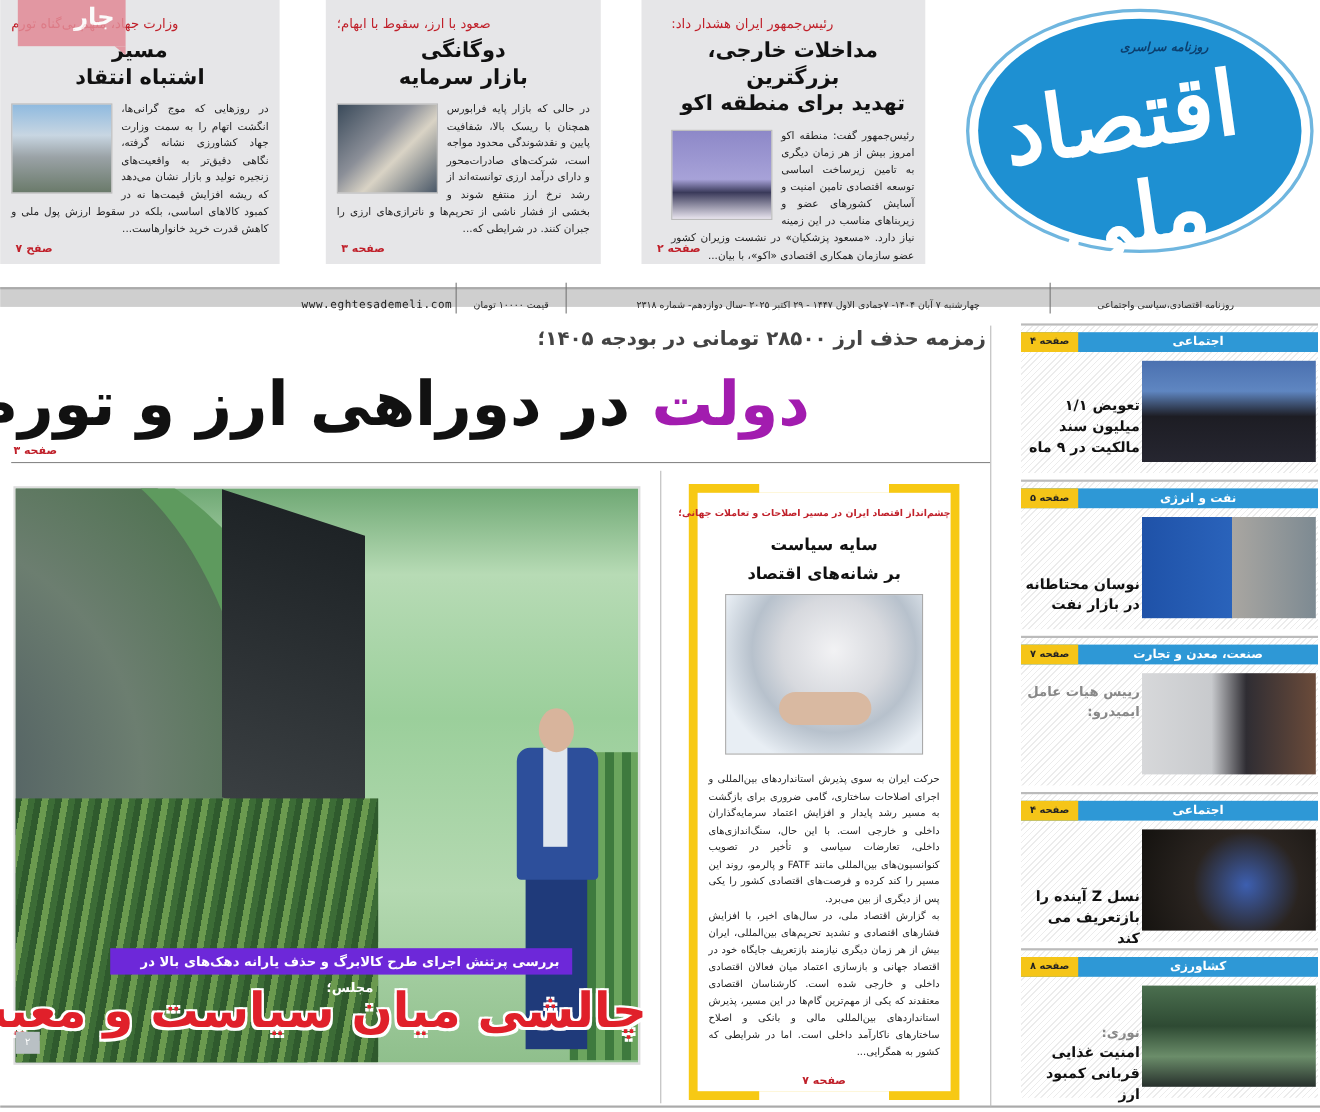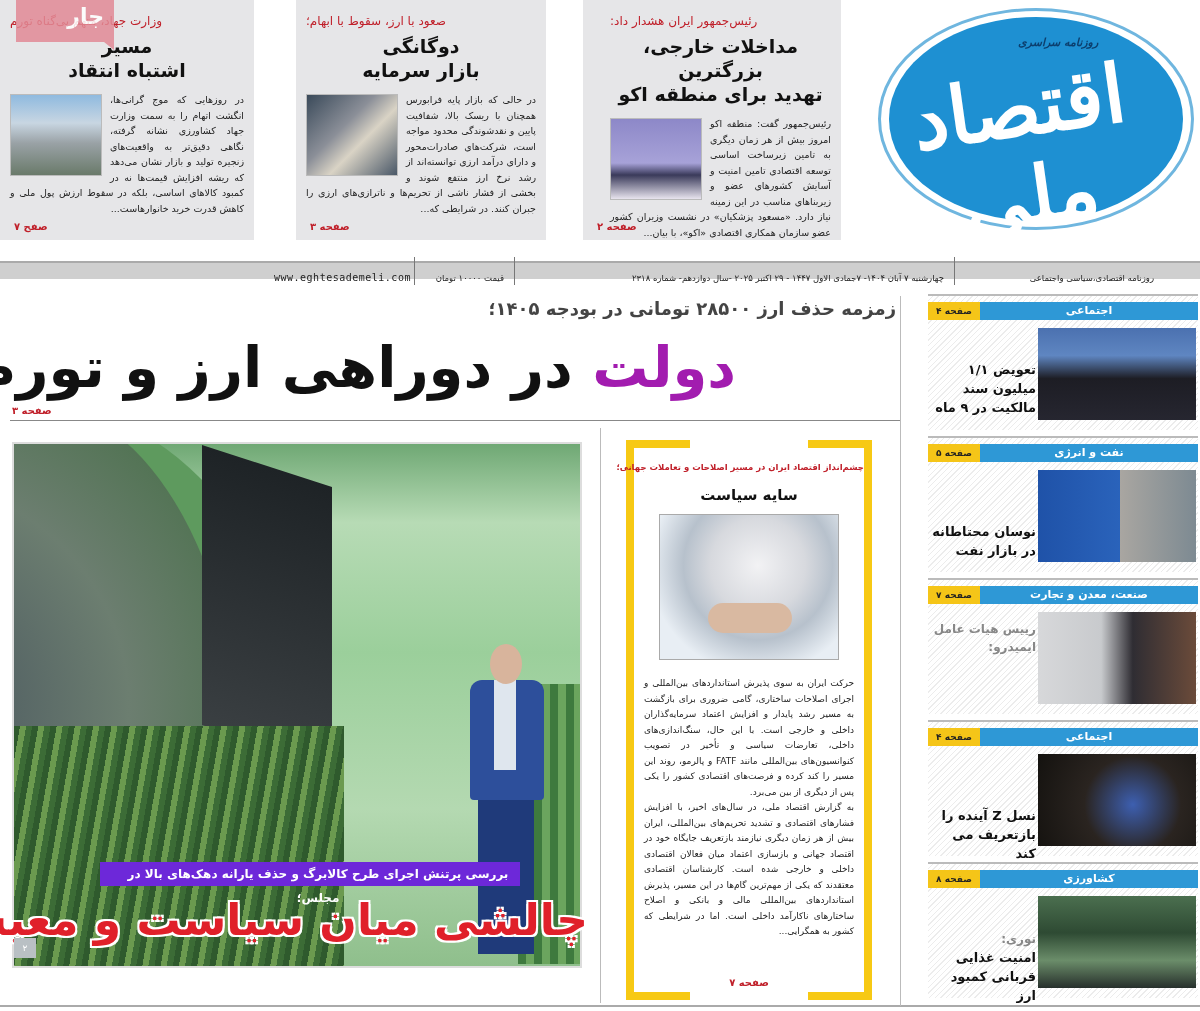--- a/index.html
+++ b/index.html
@@ -23,21 +23,21 @@
 
   
   .logo { position: absolute; top: 2px; left: 868px; width: 332px; height: 232px; }
   .logo-oval { position: absolute; left: 10px; top: 6px; width: 316px; height: 222px; border-radius: 50%; border: 3px solid #6fb6df; background: #fff; }
   .logo-inner { position: absolute; left: 8px; top: 6px; right: 8px; bottom: 6px; border-radius: 50%; background: #1e90d2; }
   .logo-sub { position: absolute; top: 34px; left: 150px; color: #0c3f6e; font-size: 11px; font-weight: bold; font-style: italic; }
   .logo-main { position: absolute; top: 60px; left: 12px; width: 290px; text-align: center; color: #fff; font-family: "DejaVu Serif", serif; font-size: 80px; font-weight: bold; line-height: 90px; transform: rotate(-8deg); }
 
   
   .infobar { position: absolute; top: 261px; left: 0; width: 1200px; height: 18px; background: #cfcfcf; border-top: 2px solid #aaa; display: flex; align-items: center; font-size: 8.5px; color: #222; }
-  .infobar .cell { padding: 14px 10px; border-left: 1px solid #777; height: 14px; line-height: 14px; white-space: nowrap; }
+  .infobar .cell { padding: 14px 10px; border-left: 1px solid #777; height: 14px; line-height: 14px; white-space: nowrap; text-align: center; }
   .infobar .cell:last-child { border-left: none; }
   .infobar .url { font-family: "DejaVu Sans Mono", monospace; font-size: 10px; letter-spacing: 0.5px; direction: ltr; }
 
   
   .main-kicker { position: absolute; top: 298px; right: 304px; font-size: 18px; color: #444; font-weight: bold; }
   .main-head { position: absolute; top: 330px; right: 464px; font-size: 56px; font-weight: 900; line-height: 76px; color: #111; white-space: nowrap; font-family: "DejaVu Sans", sans-serif; letter-spacing: -2px; }
   .main-head .red { color: #a21caf; }
   .main-page { position: absolute; top: 405px; left: 12px; font-size: 10px; color: #c0202a; font-weight: bold; }
   .rule { position: absolute; height: 1px; background: #888; }
 
@@ -173,20 +173,21 @@
 
 <div class="vsep" style="left:600px; top:428px; height:575px;"></div>
 <div class="vsep" style="left:900px;"></div>
 
 <div class="ybox">
   <div class="ybox-gapT"></div>
   <div class="ybox-gapB"></div>
   <div class="kicker">چشم‌انداز اقتصاد ایران در مسیر اصلاحات و تعاملات جهانی؛</div>
   <div class="title">
     <div>سایه سیاست</div>
+    <div>بر شانه‌های اقتصاد</div>
   </div>
   <div class="img"></div>
   <div class="body">
     <p>حرکت ایران به سوی پذیرش استانداردهای بین‌المللی و اجرای اصلاحات ساختاری، گامی ضروری برای بازگشت به مسیر رشد پایدار و افزایش اعتماد سرمایه‌گذاران داخلی و خارجی است. با این حال، سنگ‌اندازی‌های داخلی، تعارضات سیاسی و تأخیر در تصویب کنوانسیون‌های بین‌المللی مانند FATF و پالرمو، روند این مسیر را کند کرده و فرصت‌های اقتصادی کشور را یکی پس از دیگری از بین می‌برد.</p>
     <p>به گزارش اقتصاد ملی، در سال‌های اخیر، با افزایش فشارهای اقتصادی و تشدید تحریم‌های بین‌المللی، ایران بیش از هر زمان دیگری نیازمند بازتعریف جایگاه خود در اقتصاد جهانی و بازسازی اعتماد میان فعالان اقتصادی داخلی و خارجی شده است. کارشناسان اقتصادی معتقدند که یکی از مهم‌ترین گام‌ها در این مسیر، پذیرش استانداردهای بین‌المللی مالی و بانکی و اصلاح ساختارهای ناکارآمد داخلی است. اما در شرایطی که کشور به همگرایی...</p>
   </div>
   <div class="page">صفحه ۷</div>
 </div>
 
 <div class="side-item" style="top:294px;">

